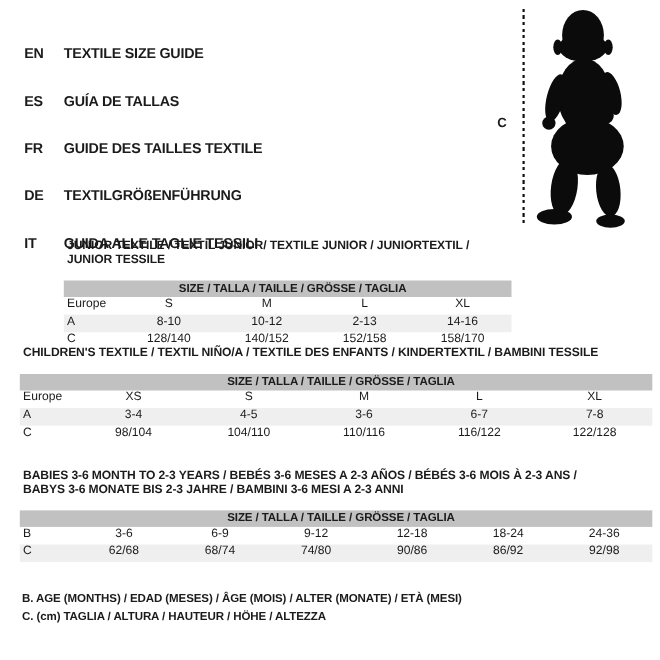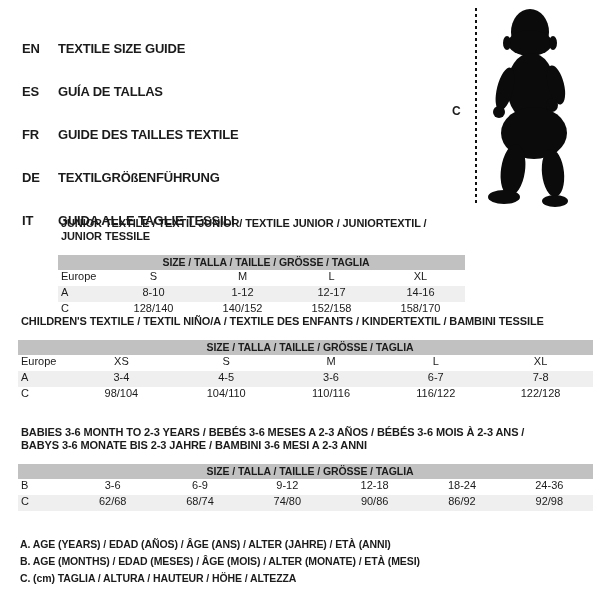--- a/index.html
+++ b/index.html
@@ -107,22 +107,22 @@
           <div class="cell">M</div>
           <div class="cell">L</div>
           <div class="cell">XL</div>
         </div>
       </div>
 
       <div class="trow shaded">
         <div class="rlabel">A</div>
         <div class="cells">
           <div class="cell">8-10</div>
-          <div class="cell">1-12</div>
-          <div class="cell">12-17</div>
+          <div class="cell">10-12</div>
+          <div class="cell">2-13</div>
           <div class="cell">14-16</div>
         </div>
       </div>
 
       <div class="trow">
         <div class="rlabel">C</div>
         <div class="cells">
           <div class="cell">128/140</div>
           <div class="cell">140/152</div>
           <div class="cell">152/158</div>
@@ -199,18 +199,17 @@
           <div class="cell">90/86</div>
           <div class="cell">86/92</div>
           <div class="cell">92/98</div>
         </div>
       </div>
     </div>
 </div>
 
 <div class="footnotes">
 
-    <div class="footnote">A. AGE (YEARS) / EDAD (AÑOS) / ÂGE (ANS) / ALTER (JAHRE) / ETÀ (ANNI)</div>
 
     <div class="footnote">B. AGE (MONTHS) / EDAD (MESES) / ÂGE (MOIS) / ALTER (MONATE) / ETÀ (MESI)</div>
 
     <div class="footnote">C. (cm) TAGLIA / ALTURA / HAUTEUR / HÖHE / ALTEZZA</div>
   </div>
 
 </body></html>

